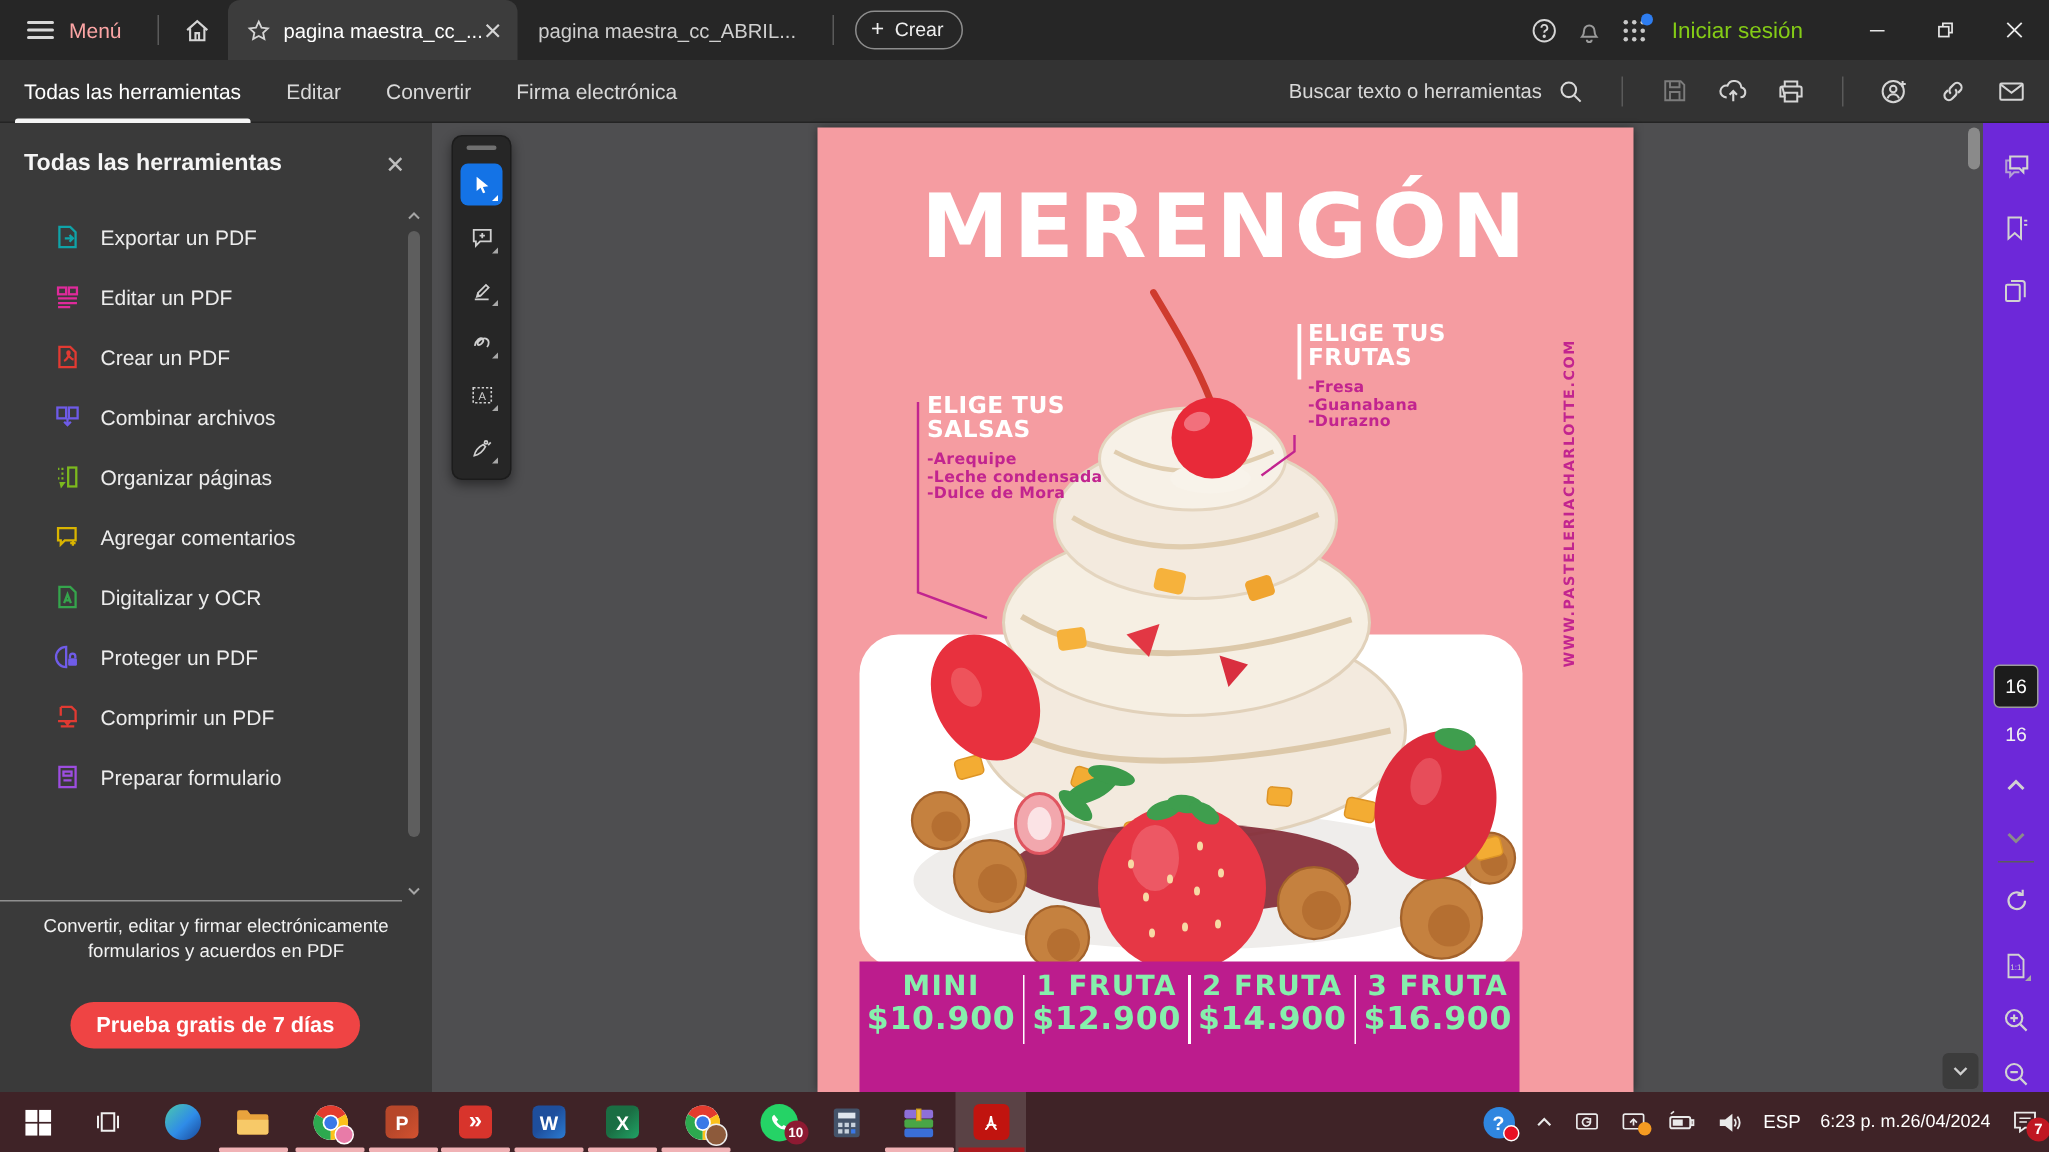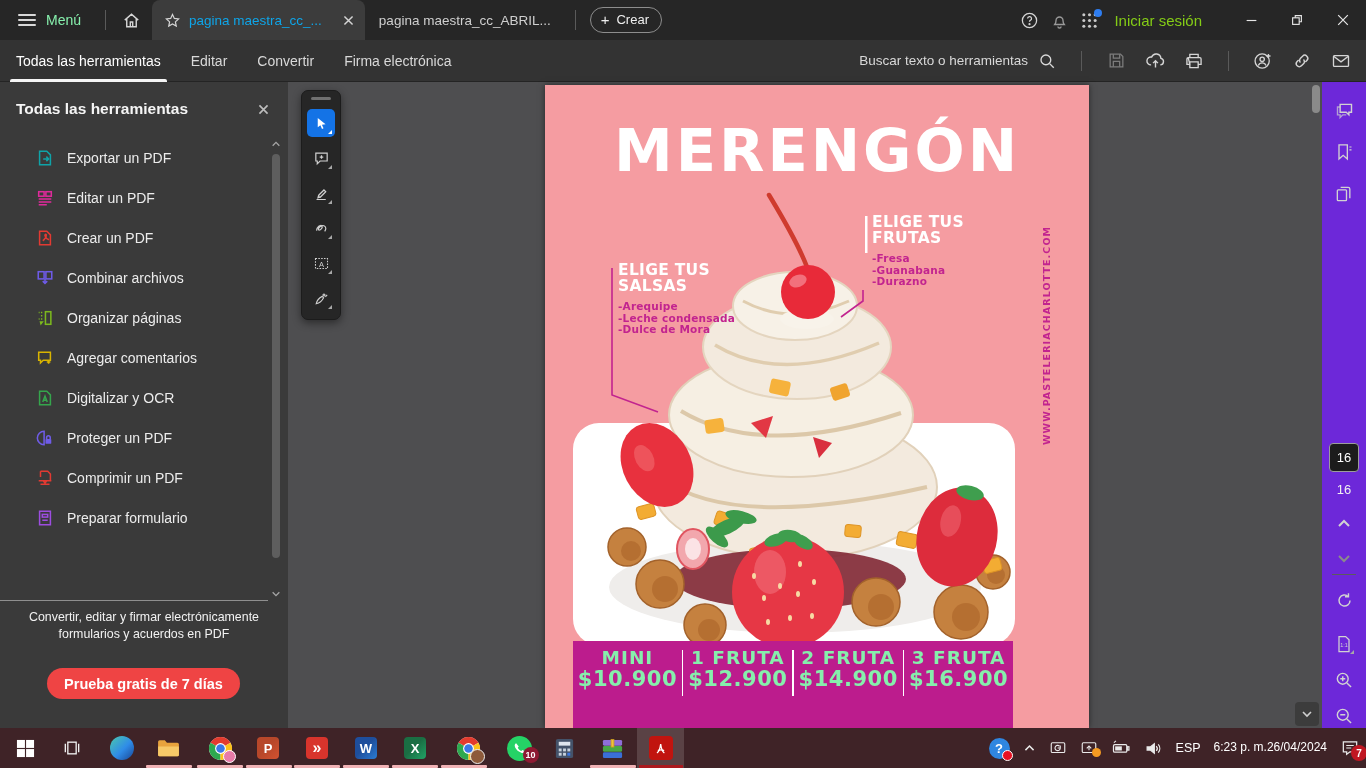--- a/index.html
+++ b/index.html
@@ -3,25 +3,25 @@
 <meta charset="utf-8">
 <style>
   html,body{margin:0;padding:0;width:1366px;height:768px;overflow:hidden;background:#262626;
     font-family:"Liberation Sans",sans-serif;-webkit-font-smoothing:antialiased;}
   svg{display:block;}
   
   #titlebar{position:absolute;left:0;top:0;width:1366px;height:40px;background:#262626;display:flex;align-items:center;color:#e3e3e3;}
   .tb-left{display:flex;align-items:center;height:40px;}
   .hamburger{width:18px;height:12px;display:flex;flex-direction:column;justify-content:space-between;margin:0 10px 0 18px;cursor:pointer;}
   .hamburger span{height:2px;background:#d8d8d8;border-radius:1px;}
-  .menu-label{font-size:14px;color:#86efac;margin-right:14px;}
+  .menu-label{font-size:14px;color:#fca5a5;margin-right:14px;}
   .vdiv{width:1px;height:20px;background:#5a5a5a;margin:0 10px;}
   .icon-btn{width:30px;height:30px;display:flex;align-items:center;justify-content:center;color:#d5d5d5;}
   .tab-active{height:40px;background:#3c3c3c;border-radius:8px 8px 0 0;display:flex;align-items:center;padding:0 10px 0 12px;margin-left:6px;}
-  .tab-active .tab-label{font-size:13.5px;color:#0ea5e9;margin:0 20px 0 8px;max-width:158px;white-space:nowrap;overflow:hidden;}
+  .tab-active .tab-label{font-size:13.5px;color:#ffffff;margin:0 0 0 8px;max-width:158px;white-space:nowrap;overflow:hidden;}
   .tab-inactive{display:flex;align-items:center;padding:0 14px;font-size:13.5px;color:#cfcfcf;height:40px;}
   .crear-btn{display:flex;align-items:center;gap:7px;border:1px solid #8d8d8d;border-radius:15px;padding:4px 12px 5px 10px;font-size:13px;color:#efefef;margin-left:4px;cursor:pointer;}
   .crear-plus{font-size:15px;line-height:12px;}
   .tb-right{margin-left:auto;display:flex;align-items:center;height:40px;}
   .signin{font-size:15px;color:#84cc16;margin:0 26px 0 10px;cursor:pointer;}
   .grid-wrap{position:relative;}
   .grid-dot{position:absolute;top:4px;right:2px;width:8px;height:8px;border-radius:50%;background:#2e7df0;}
   .winbtn{width:46px;height:40px;display:flex;align-items:center;justify-content:center;color:#e6e6e6;}
   
   #toolbar2{position:absolute;left:0;top:40px;width:1366px;height:42px;background:#333333;display:flex;align-items:center;color:#e0e0e0;border-bottom:1px solid #242424;box-sizing:border-box;}

